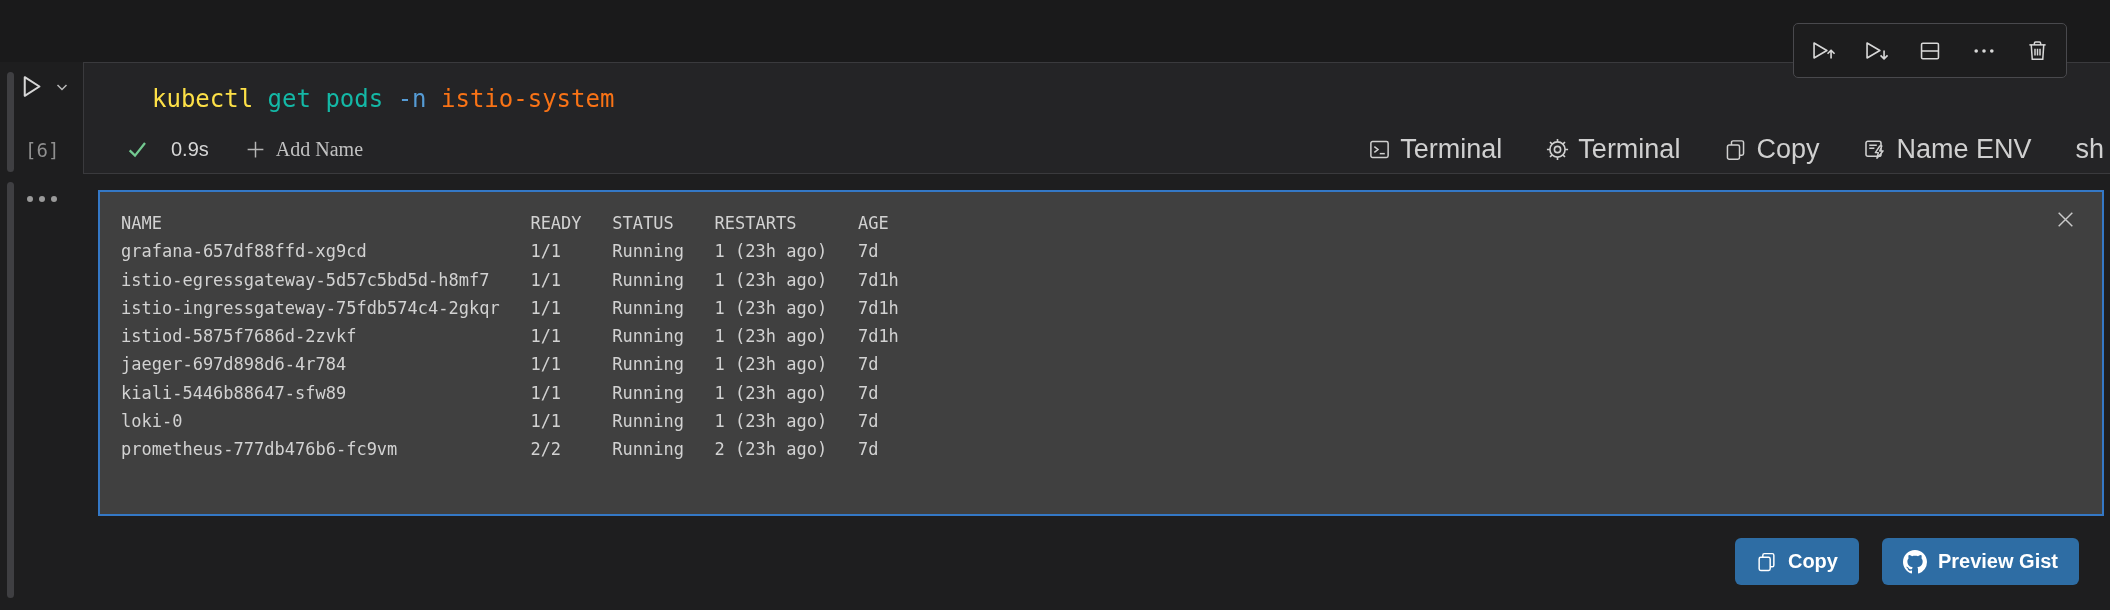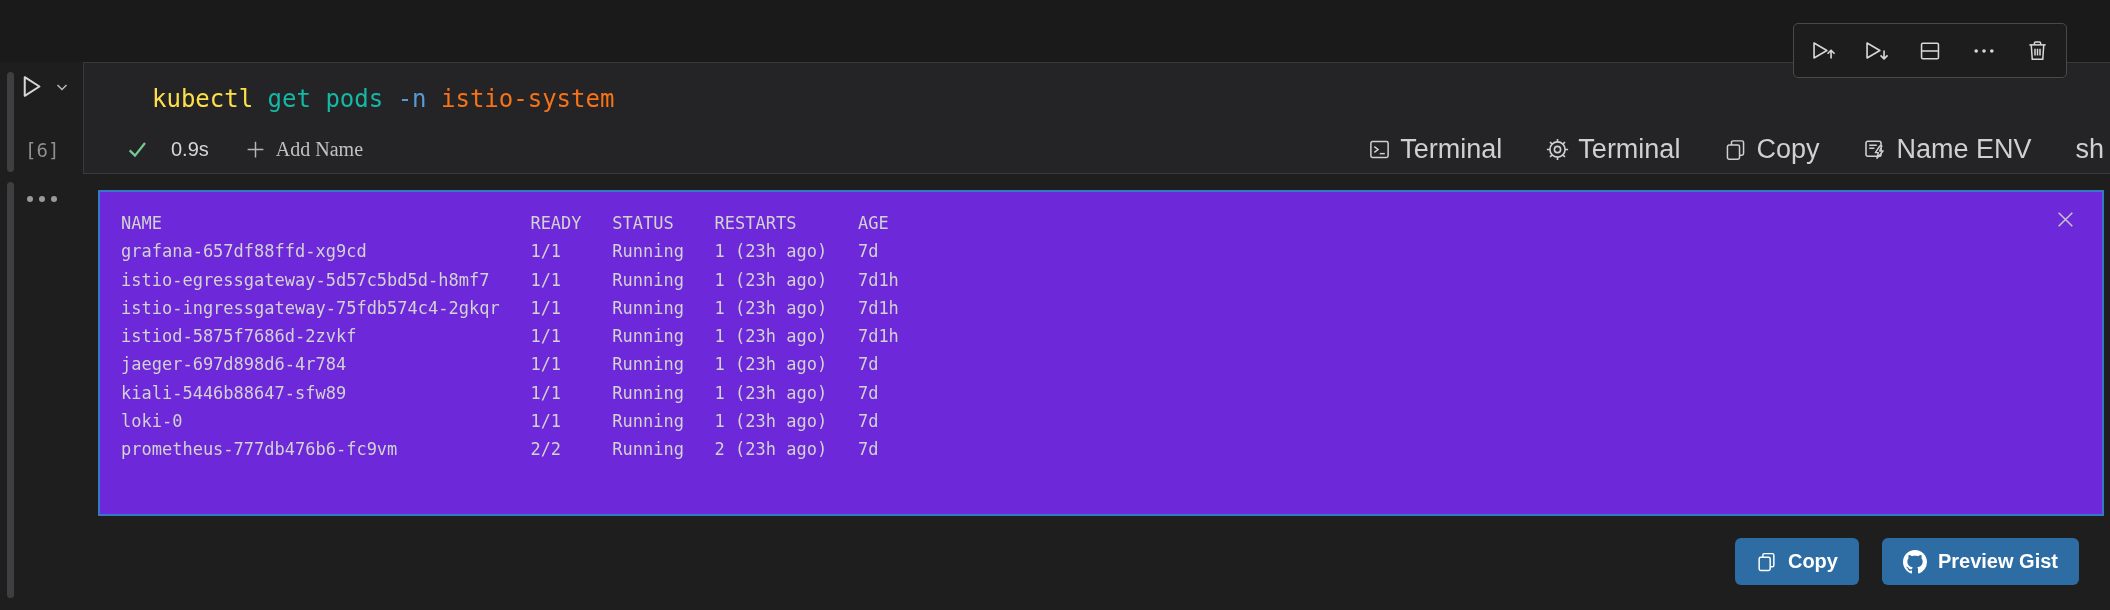--- a/index.html
+++ b/index.html
@@ -47,21 +47,21 @@
   .cell-toolbar{
     position:absolute;left:1793px;top:23px;width:274px;height:55px;box-sizing:border-box;
     background:#1d1d1e;border:1px solid #49494d;border-radius:5px;
     display:flex;align-items:center;justify-content:space-between;padding:0 14px;z-index:5;
   }
   .tb-btn{display:flex;align-items:center;justify-content:center;width:30px;height:30px;cursor:pointer;}
 
   
   .output-panel{
     position:absolute;left:98px;top:190px;right:6px;height:326px;box-sizing:border-box;
-    background:#6d28d9;border:2px solid #3478c6;
+    background:#404040;border:2px solid #3478c6;
   }
   .out-text{
     padding:17px 0 0 21px;
     font-family:"DejaVu Sans Mono",monospace;font-size:17px;line-height:28.3px;
     color:#d2d2d2;white-space:pre;
   }
   .out-close{position:absolute;top:16px;right:26px;width:22px;height:22px;cursor:pointer;display:flex;align-items:center;justify-content:center;}
 
   
   .footer-actions{position:absolute;top:538px;right:31px;display:flex;gap:23px;}

